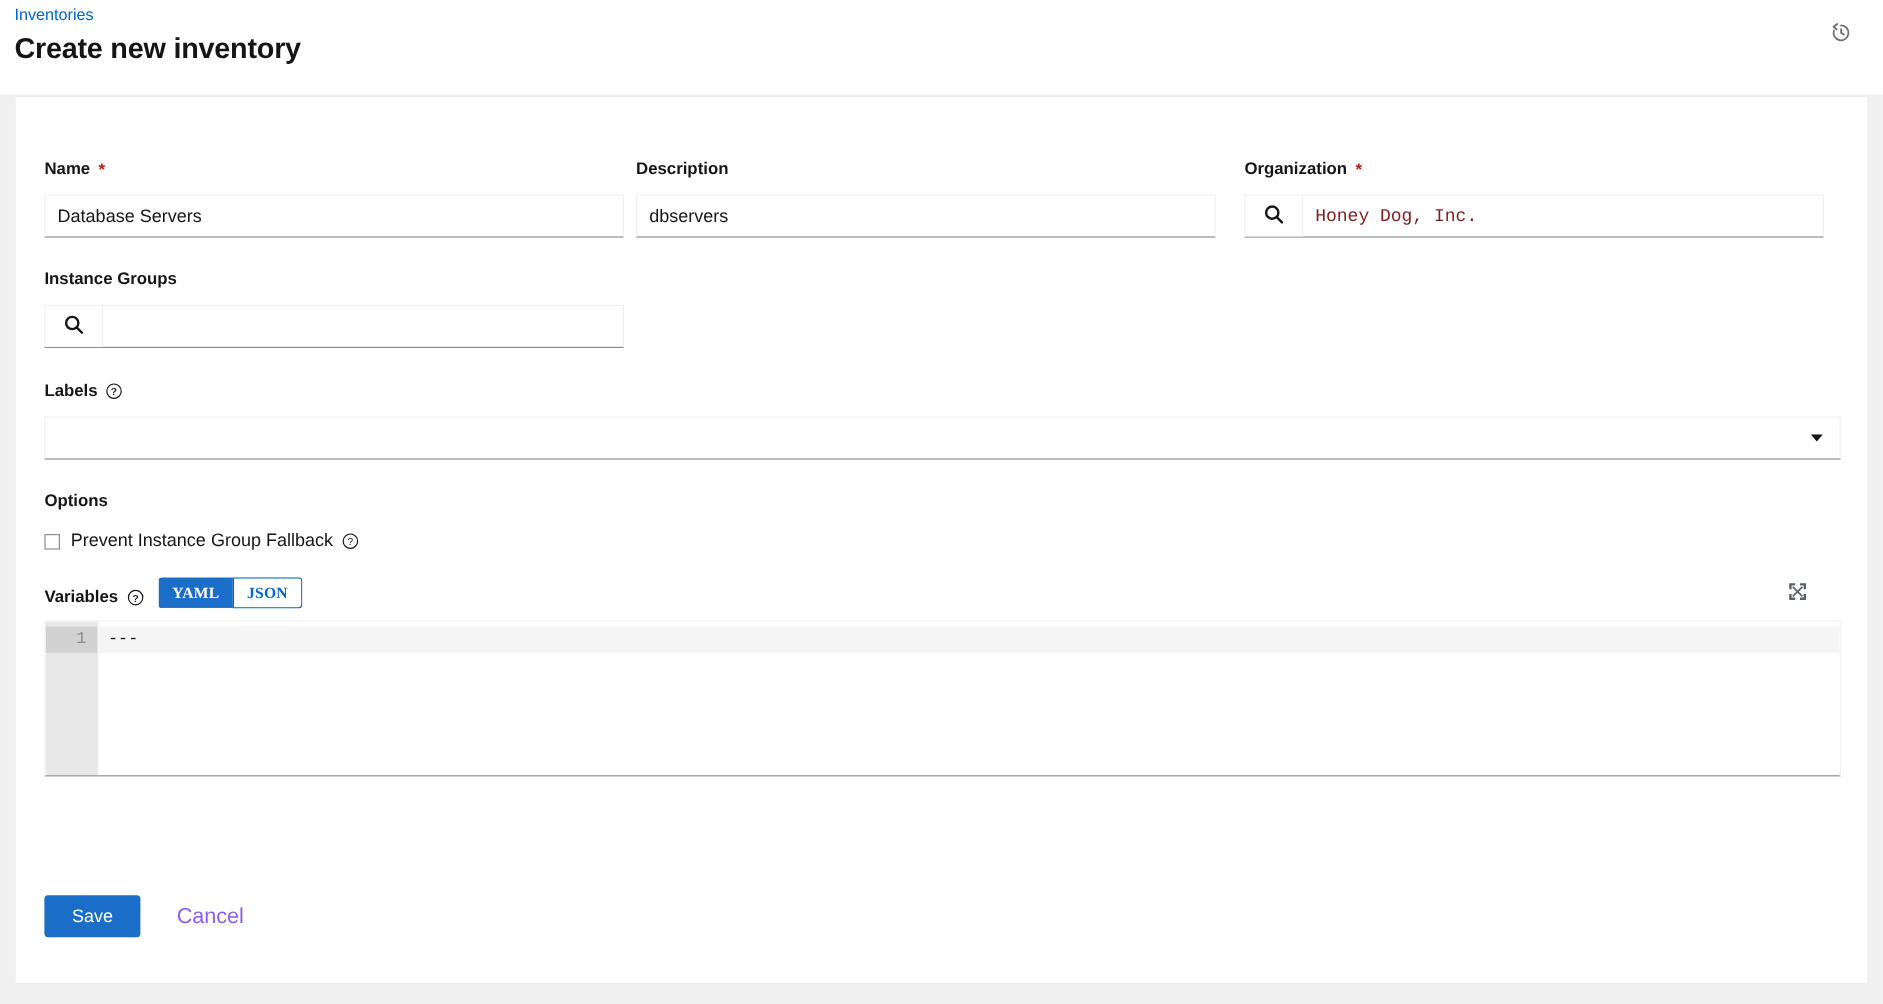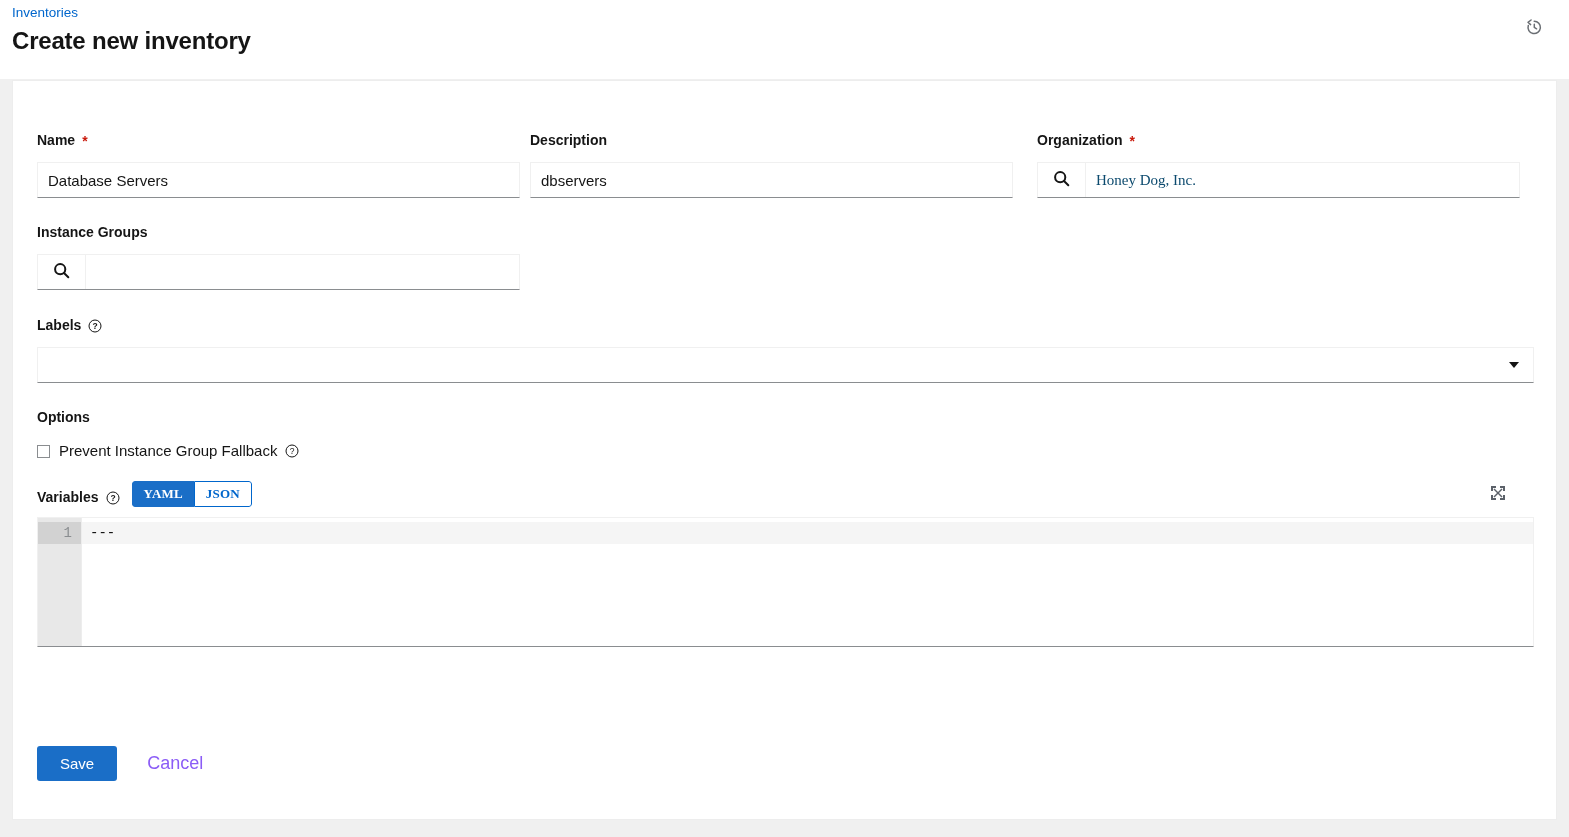--- a/index.html
+++ b/index.html
@@ -109,23 +109,23 @@
     background: #ffffff;
     border: none;
     border-right: 1px solid #f0f0f0;
     cursor: pointer;
     padding: 0;
   }
   .input-group .ig-input {
     flex: 1 1 auto;
     border: none;
     outline: none;
-    font-family: Liberation Serif, serif;
+    font-family: Liberation Mono, monospace;
     font-size: 15px;
-    color: #0c4a6e;
+    color: #7f1d1d;
     padding: 0 10px;
     background: transparent;
   }
 
   
   .row-1 { position: absolute; left: 0; top: 50px; width: 1497px; display: flex; gap: 0; }
   .col-name { width: 483px; }
   .col-desc { width: 483px; margin-left: 10px; }
   .col-org  { width: 483px; margin-left: 24px; }
   .row-1 .field-label { margin-bottom: 12px; }

